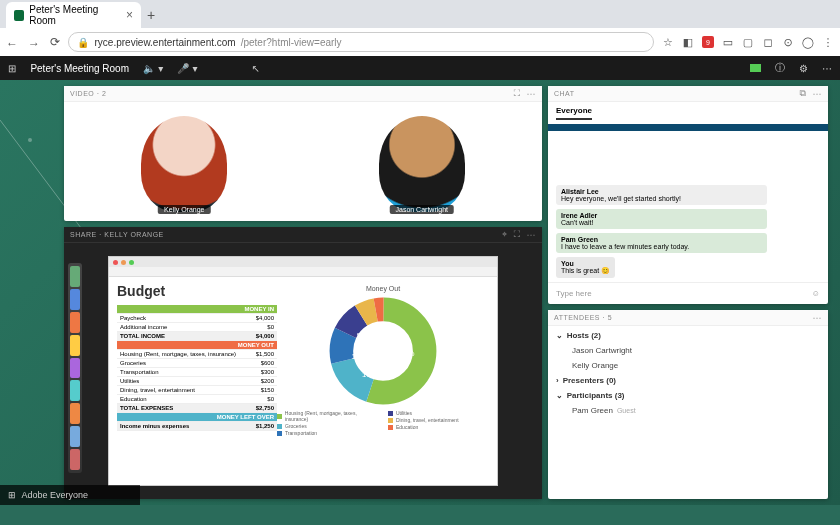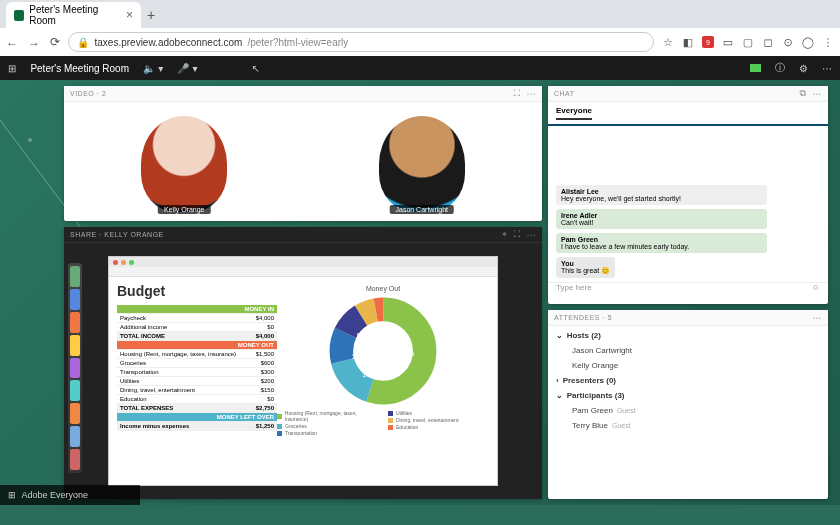--- a/index.html
+++ b/index.html
@@ -64,28 +64,28 @@
 .sect.out{background:#ef6c44}
 .sect.left{background:#4fb3c9}
 .tot td{background:#f0f0f0;font-weight:600}
 .budget-right{flex:1;display:flex;flex-direction:column;align-items:center}
 .chart-title{font-size:7px;color:#555;margin:2px 0 4px}
 .donut{width:110px;height:110px}
 .legend{font-size:5px;color:#666;margin-top:4px;columns:2;column-gap:10px}
 .legend div{display:flex;align-items:center;gap:3px;margin-bottom:1px}
 .legend i{width:5px;height:5px;display:inline-block}
 .chat-pod{left:548px;top:6px;width:280px;height:218px;display:flex;flex-direction:column}
-.chat-tabs{padding:4px 8px;font-size:8px;border-bottom:2px solid #0c4a6e}
+.chat-tabs{padding:4px 8px;font-size:8px;border-bottom:7px solid #0c4a6e}
 .chat-tab{display:inline-block;padding-bottom:3px;border-bottom:2px solid #333;font-weight:600}
 .chat-body{flex:1;padding:4px 8px;overflow:hidden;display:flex;flex-direction:column;justify-content:flex-end;gap:4px}
 .msg{max-width:80%;font-size:7px;background:#eee;padding:3px 5px;border-radius:3px}
 .msg .from{font-weight:600;font-size:7px}
 .msg.g{background:#d9ead9}
 .msg.me{background:#e8e8e8;align-self:flex-start}
-.chat-input{height:22px;border-top:1px solid #eee;display:flex;padding:0 8px;font-size:8px;color:#999}
+.chat-input{height:22px;border-top:1px solid #eee;display:flex;align-items:center;padding:0 8px;font-size:8px;color:#999}
 .chat-input .spacer{flex:1}
 .att-pod{left:548px;top:230px;width:280px;height:189px;display:flex;flex-direction:column}
 .att-body{flex:1;font-size:8px;padding:2px 0;overflow:auto}
 .att-grp{padding:3px 8px;font-weight:600;color:#333;display:flex;align-items:center;gap:4px}
 .att-grp .chev{font-size:8px}
 .att-item{padding:3px 8px 3px 24px;color:#444;display:flex;align-items:center;gap:4px}
 .att-item .tag{color:#aaa;font-size:7px}
 .footer{position:absolute;left:0;bottom:0;height:20px;background:rgba(0,0,0,.7);color:#ccc;display:flex;align-items:center;padding:0 8px;font-size:9px;gap:6px;width:140px}
 .sig{display:inline-block;width:11px;height:8px;background:linear-gradient(to right,#5c5 0 33%,#5c5 33% 66%,#5c5 66%)}
 </style>
@@ -102,21 +102,21 @@
     <div class="new-tab">+</div>
   </div>
   <div class="addr-bar">
     <div class="nav-icons">
       <span>←</span>
       <span>→</span>
       <span>⟳</span>
     </div>
     <div class="url-box">
       <span class="url-secure">🔒</span>
-      <span>taxes.preview.adobeconnect.com</span>
+      <span>ryce.preview.entertainment.com</span>
         <span style="color:#888">/peter?html-view=early</span>
     </div>
     <div class="ext-icons">
       <span>☆</span>
       <span>◧</span>
       <span style="background:#d33;color:#fff;border-radius:2px;font-size:7px;padding:1px">9</span>
       <span>▭</span>
       <span>▢</span>
       <span>◻</span>
       <span>⊙</span>
@@ -350,24 +350,20 @@
         </div>
         <div class="att-item">
           <span>Kelly Orange</span>
         </div>
         <div class="att-grp"><span class="chev">›</span> Presenters (0)</div>
         <div class="att-grp"><span class="chev">⌄</span> Participants (3)</div>
         <div class="att-item">
           <span>Pam Green</span> 
           <span class="tag">Guest</span>
         </div>
-        <div class="att-item">
-          <span>Terry Blue</span> 
-          <span class="tag">Guest</span>
-        </div>
       </div>
   </div>
 
   <div class="footer">
     <span>⊞</span>
     <span>Adobe Everyone</span>
   </div>
 </div>
 
 </body></html>

